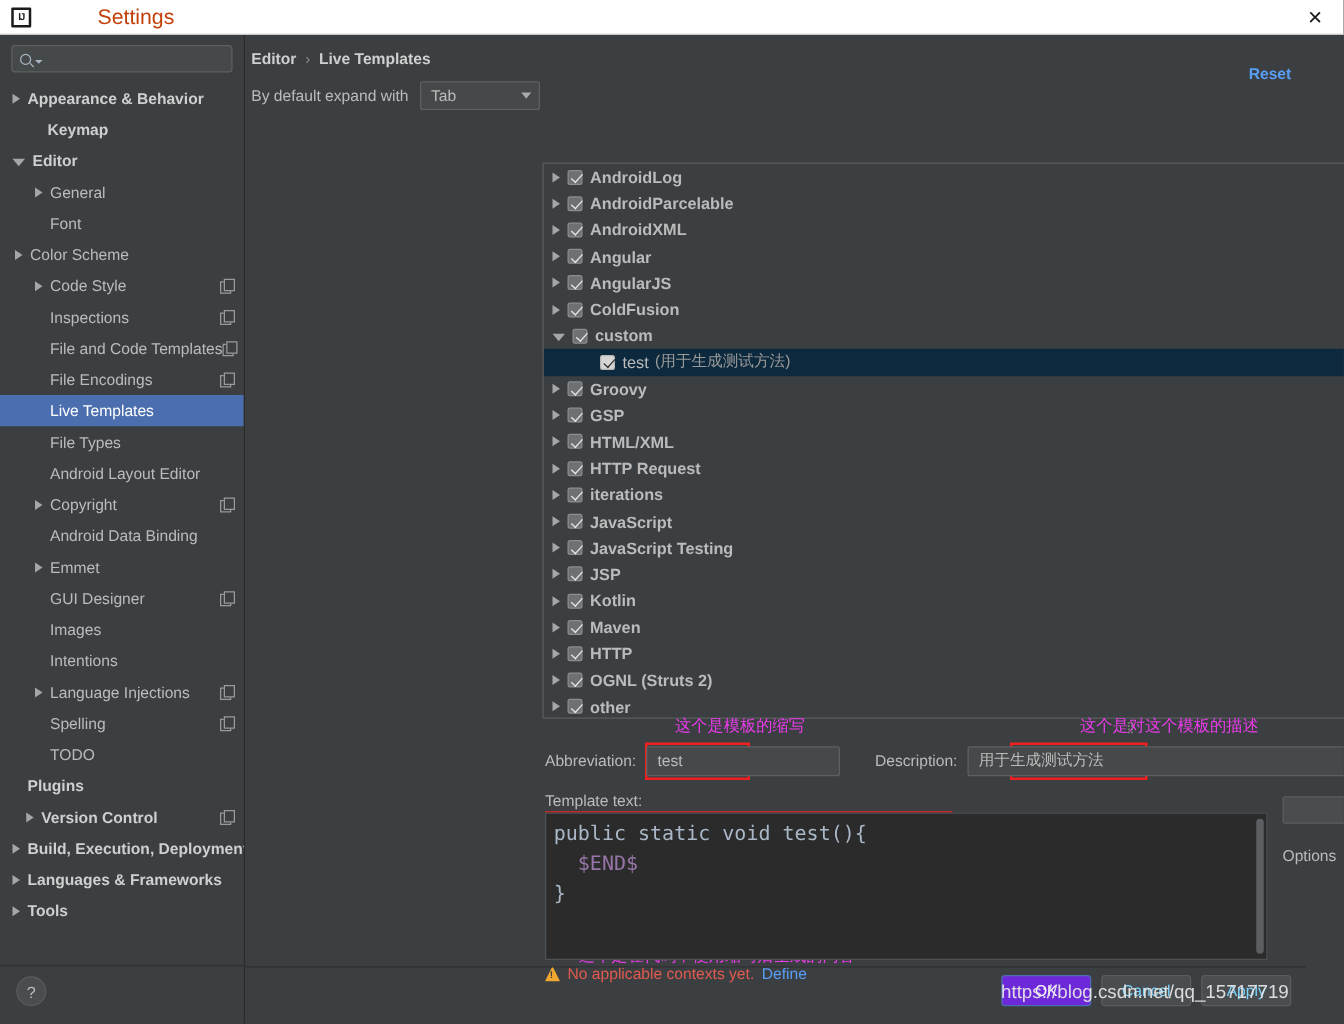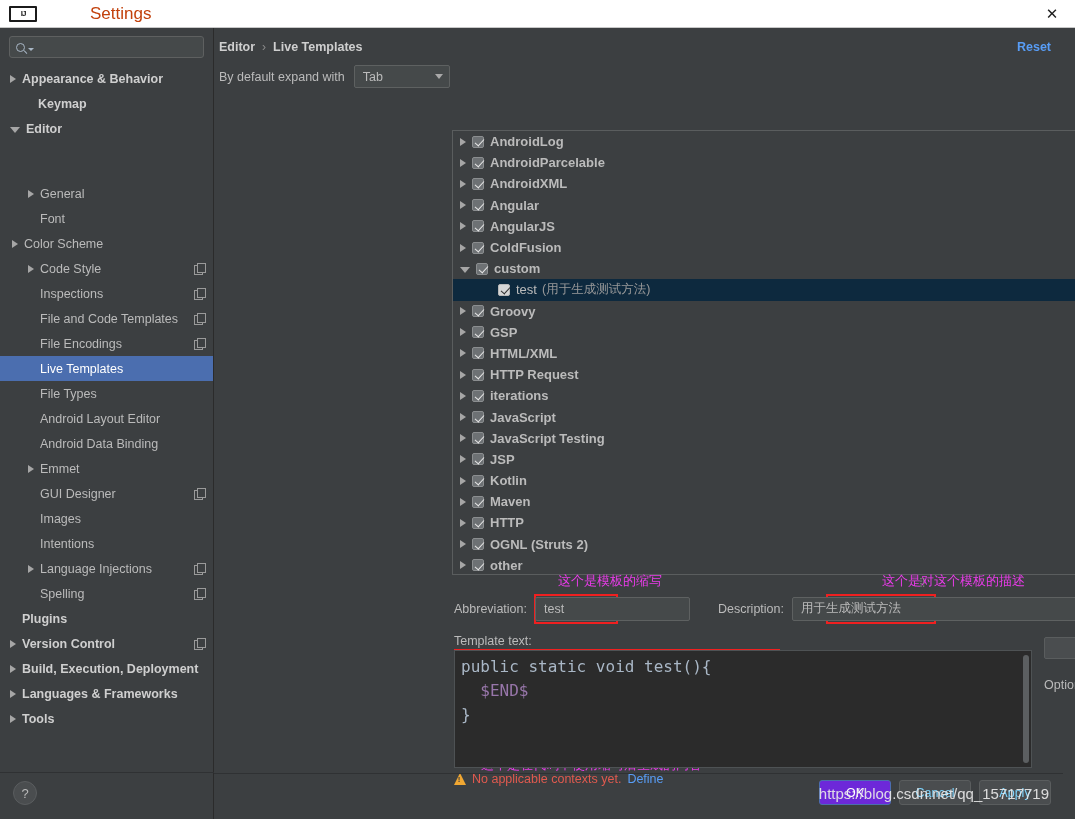--- a/index.html
+++ b/index.html
@@ -14,39 +14,39 @@
 
   
   #titlebar{
     height:28px; width:1075px;
     background:#ffffff;
     display:flex; align-items:center;
     position:relative;
     border-bottom:1px solid #c8c8c8;
   }
   #ij-logo{
-    width:28px;height:16px;margin-left:9px;margin-right:9px;
+    width:16px;height:16px;margin-left:9px;margin-right:9px;
     background:#ffffff;border:2px solid #1b1b1b;border-radius:1px;
     display:flex;align-items:center;justify-content:center;
     font-size:8px;font-weight:bold;color:#1b1b1b;letter-spacing:-1px;
     font-family:"Liberation Sans",sans-serif;
   }
   #win-title{ color:#c2410c; font-size:17px;margin-left:44px; }
   #close-btn{
     position:absolute;right:0;top:0;width:46px;height:27px;
     display:flex;align-items:center;justify-content:center;
     color:#1b1b1b;font-size:15px;font-family:"Liberation Sans",sans-serif;
   }
 
   
   #content{ display:flex; width:1075px; height:791px; }
 
   
   #sidebar{
-    width:214px;height:791px;background:#3c3f41;
+    width:196px;height:791px;background:#3c3f41;
     border-right:1px solid #2b2b2b;
     position:relative;
   }
   #search-wrap{ padding:8px 9px 6px 9px; }
   #search-box{
     height:22px;background:#45494a;border:1px solid #5e6060;border-radius:3px;
     display:flex;align-items:center;padding-left:6px;
   }
   .mag{
     width:9px;height:9px;border:1.4px solid #a9b7c6;border-radius:50%;
@@ -98,21 +98,21 @@
   #sidebar-bottom-line{
     position:absolute;left:0;bottom:46px;width:226px;height:1px;background:#2f3133;
   }
 
   
   #main{ width:849px;height:791px;background:#3c3f41;position:relative; }
   #breadcrumb{ padding:12px 0 0 5px; display:flex; align-items:center; gap:7px; }
   #breadcrumb .crumb{ font-weight:bold;font-size:12.5px;color:#cfcfcf; }
   #breadcrumb .sep{ color:#8a8a8a;font-size:12px; }
   #reset-link{
-    position:absolute;right:12px;top:12px;color:#589df6;font-weight:bold;font-size:12.5px;
+    position:absolute;right:12px;top:24px;color:#589df6;font-weight:bold;font-size:12.5px;
   }
   #expand-row{ display:flex;align-items:center;gap:9px;padding:11px 0 0 5px; }
   #expand-row .lbl{ font-size:12.5px;color:#bbbbbb; }
   .combo{
     height:23px;background:#45494a;border:1px solid #5e6161;border-radius:2px;
     display:flex;align-items:center;padding:0 6px 0 8px;color:#bbbbbb;font-size:12.5px;
   }
   .combo .cv{ flex:1; }
   .combo .carr{
     width:0;height:0;border-left:4.5px solid transparent;border-right:4.5px solid transparent;
@@ -248,21 +248,21 @@
           <span class="label">Appearance &amp; Behavior</span>
         </div>
         <div class="node bold" style="padding-left: 26px;">
           <span class="arrow none"></span>
           <span class="label">Keymap</span>
         </div>
         <div class="node bold" style="padding-left: 10px;">
           <span class="arrow open"></span>
           <span class="label">Editor</span>
         </div>
-        <div class="node" style="padding-left: 28px; margin-top: 40px;">
+        <div class="node" style="padding-left: 28px;">
           <span class="arrow "></span>
           <span class="label">General</span>
         </div>
         <div class="node" style="padding-left: 28px;">
           <span class="arrow none"></span>
           <span class="label">Font</span>
         </div>
         <div class="node" style="padding-left: 12px;">
           <span class="arrow "></span>
           <span class="label">Color Scheme</span>
@@ -293,20 +293,25 @@
         </div>
         <div class="node" style="padding-left: 28px;">
           <span class="arrow none"></span>
           <span class="label">File Types</span>
         </div>
         <div class="node" style="padding-left: 28px;">
           <span class="arrow none"></span>
           <span class="label">Android Layout Editor</span>
         </div>
         <div class="node" style="padding-left: 28px;">
+          <span class="arrow "></span>
+          <span class="label">Copyright</span>
+          <span class="copyicon"></span>
+        </div>
+        <div class="node" style="padding-left: 28px;">
           <span class="arrow none"></span>
           <span class="label">Android Data Binding</span>
         </div>
         <div class="node" style="padding-left: 28px;">
           <span class="arrow "></span>
           <span class="label">Emmet</span>
         </div>
         <div class="node" style="padding-left: 28px;">
           <span class="arrow none"></span>
           <span class="label">GUI Designer</span>
@@ -323,25 +328,29 @@
         <div class="node" style="padding-left: 28px;">
           <span class="arrow "></span>
           <span class="label">Language Injections</span>
           <span class="copyicon"></span>
         </div>
         <div class="node" style="padding-left: 28px;">
           <span class="arrow none"></span>
           <span class="label">Spelling</span>
           <span class="copyicon"></span>
         </div>
+        <div class="node" style="padding-left: 28px;">
+          <span class="arrow none"></span>
+          <span class="label">TODO</span>
+        </div>
         <div class="node bold" style="padding-left: 10px;">
           <span class="arrow none"></span>
           <span class="label">Plugins</span>
         </div>
-        <div class="node bold" style="padding-left: 10px;">
+        <div class="node bold" style="padding-left: 21px;">
           <span class="arrow "></span>
           <span class="label">Version Control</span>
           <span class="copyicon"></span>
         </div>
         <div class="node bold" style="padding-left: 10px;">
           <span class="arrow "></span>
           <span class="label">Build, Execution, Deployment</span>
         </div>
         <div class="node bold" style="padding-left: 10px;">
           <span class="arrow "></span>

